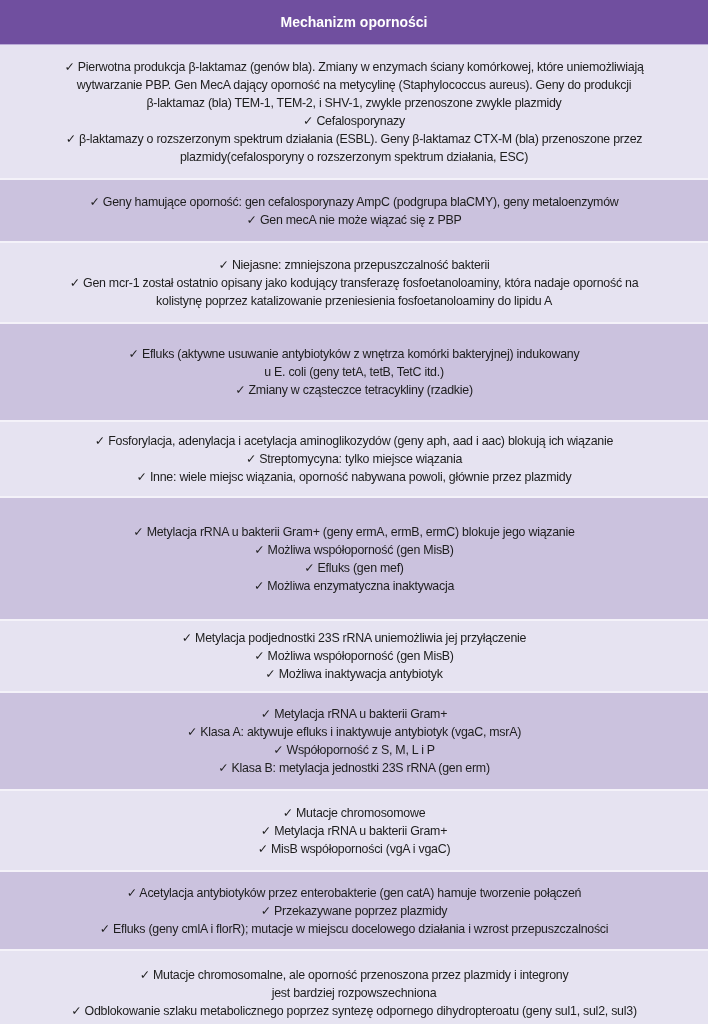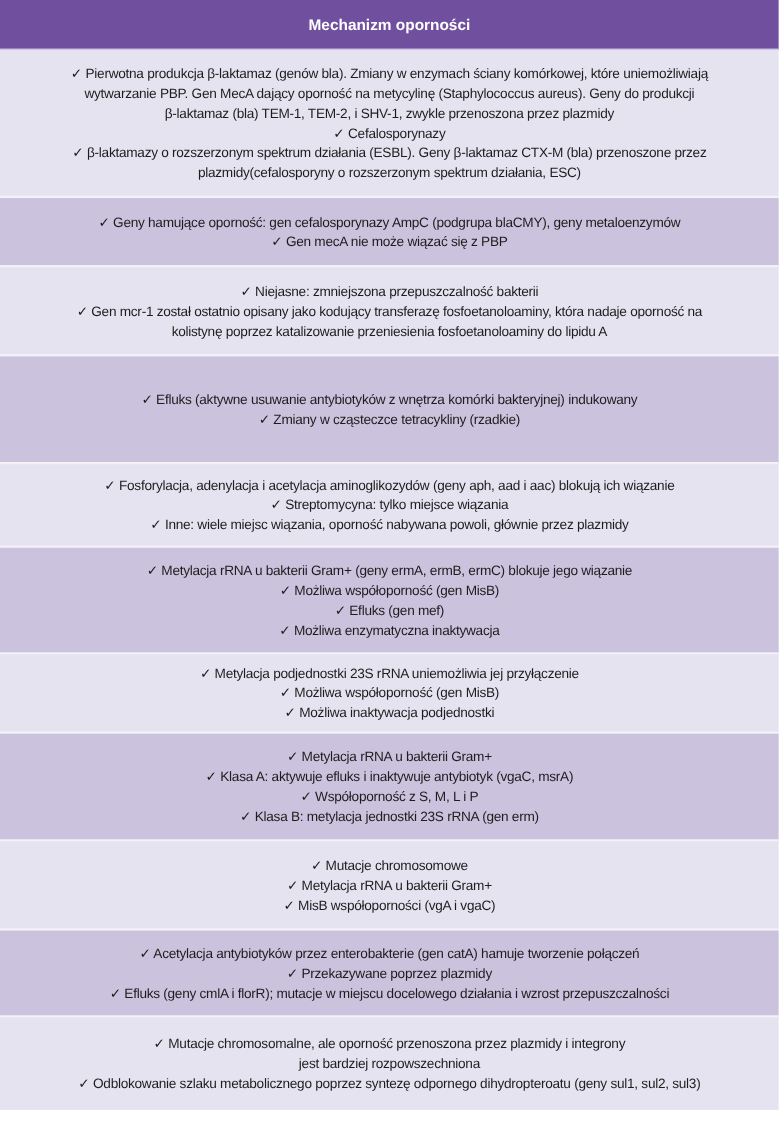--- a/index.html
+++ b/index.html
@@ -27,59 +27,60 @@
 <body>
 
 <div class="table">
   <div class="header">
     <span>Mechanizm oporności</span>
   </div>
 
   <div class="row light" style="height:135px">
     <span class="line">✓ Pierwotna produkcja β-laktamaz (genów bla). Zmiany w enzymach ściany komórkowej, które uniemożliwiają</span>
     <span class="line">wytwarzanie PBP. Gen MecA dający oporność na metycylinę (Staphylococcus aureus). Geny do produkcji</span>
-    <span class="line">β-laktamaz (bla) TEM-1, TEM-2, i SHV-1, zwykle przenoszona przez plazmidy</span>
+    <span class="line">β-laktamaz (bla) TEM-1, TEM-2, i SHV-1, zwykle przenoszone zwykle plazmidy</span>
     <span class="line">✓ Cefalosporynazy</span>
     <span class="line">✓ β-laktamazy o rozszerzonym spektrum działania (ESBL). Geny β-laktamaz CTX-M (bla) przenoszone przez</span>
     <span class="line">plazmidy(cefalosporyny o rozszerzonym spektrum działania, ESC)</span>
   </div>
 
   <div class="row dark" style="height:63px">
     <span class="line">✓ Geny hamujące oporność: gen cefalosporynazy AmpC (podgrupa blaCMY), geny metaloenzymów</span>
     <span class="line">✓ Gen mecA nie może wiązać się z PBP</span>
   </div>
 
   <div class="row light" style="height:81px">
     <span class="line">✓ Niejasne: zmniejszona przepuszczalność bakterii</span>
     <span class="line">✓ Gen mcr-1 został ostatnio opisany jako kodujący transferazę fosfoetanoloaminy, która nadaje oporność na</span>
     <span class="line">kolistynę poprzez katalizowanie przeniesienia fosfoetanoloaminy do lipidu A</span>
   </div>
 
   <div class="row dark" style="height:98px">
     <span class="line">✓ Efluks (aktywne usuwanie antybiotyków z wnętrza komórki bakteryjnej) indukowany</span>
+    <span class="line">u E. coli (geny tetA, tetB, TetC itd.)</span>
     <span class="line">✓ Zmiany w cząsteczce tetracykliny (rzadkie)</span>
   </div>
 
   <div class="row light" style="height:76px">
     <span class="line">✓ Fosforylacja, adenylacja i acetylacja aminoglikozydów (geny aph, aad i aac) blokują ich wiązanie</span>
     <span class="line">✓ Streptomycyna: tylko miejsce wiązania</span>
     <span class="line">✓ Inne: wiele miejsc wiązania, oporność nabywana powoli, głównie przez plazmidy</span>
   </div>
 
-  <div class="row dark" style="height:97px">
+  <div class="row dark" style="height:123px">
     <span class="line">✓ Metylacja rRNA u bakterii Gram+ (geny ermA, ermB, ermC) blokuje jego wiązanie</span>
     <span class="line">✓ Możliwa współoporność (gen MisB)</span>
     <span class="line">✓ Efluks (gen mef)</span>
     <span class="line">✓ Możliwa enzymatyczna inaktywacja</span>
   </div>
 
   <div class="row light" style="height:72px">
     <span class="line">✓ Metylacja podjednostki 23S rRNA uniemożliwia jej przyłączenie</span>
     <span class="line">✓ Możliwa współoporność (gen MisB)</span>
-    <span class="line">✓ Możliwa inaktywacja podjednostki</span>
+    <span class="line">✓ Możliwa inaktywacja antybiotyk</span>
   </div>
 
   <div class="row dark" style="height:98px">
     <span class="line">✓ Metylacja rRNA u bakterii Gram+</span>
     <span class="line">✓ Klasa A: aktywuje efluks i inaktywuje antybiotyk (vgaC, msrA)</span>
     <span class="line">✓ Współoporność z S, M, L i P</span>
     <span class="line">✓ Klasa B: metylacja jednostki 23S rRNA (gen erm)</span>
   </div>
 
   <div class="row light" style="height:81px">

